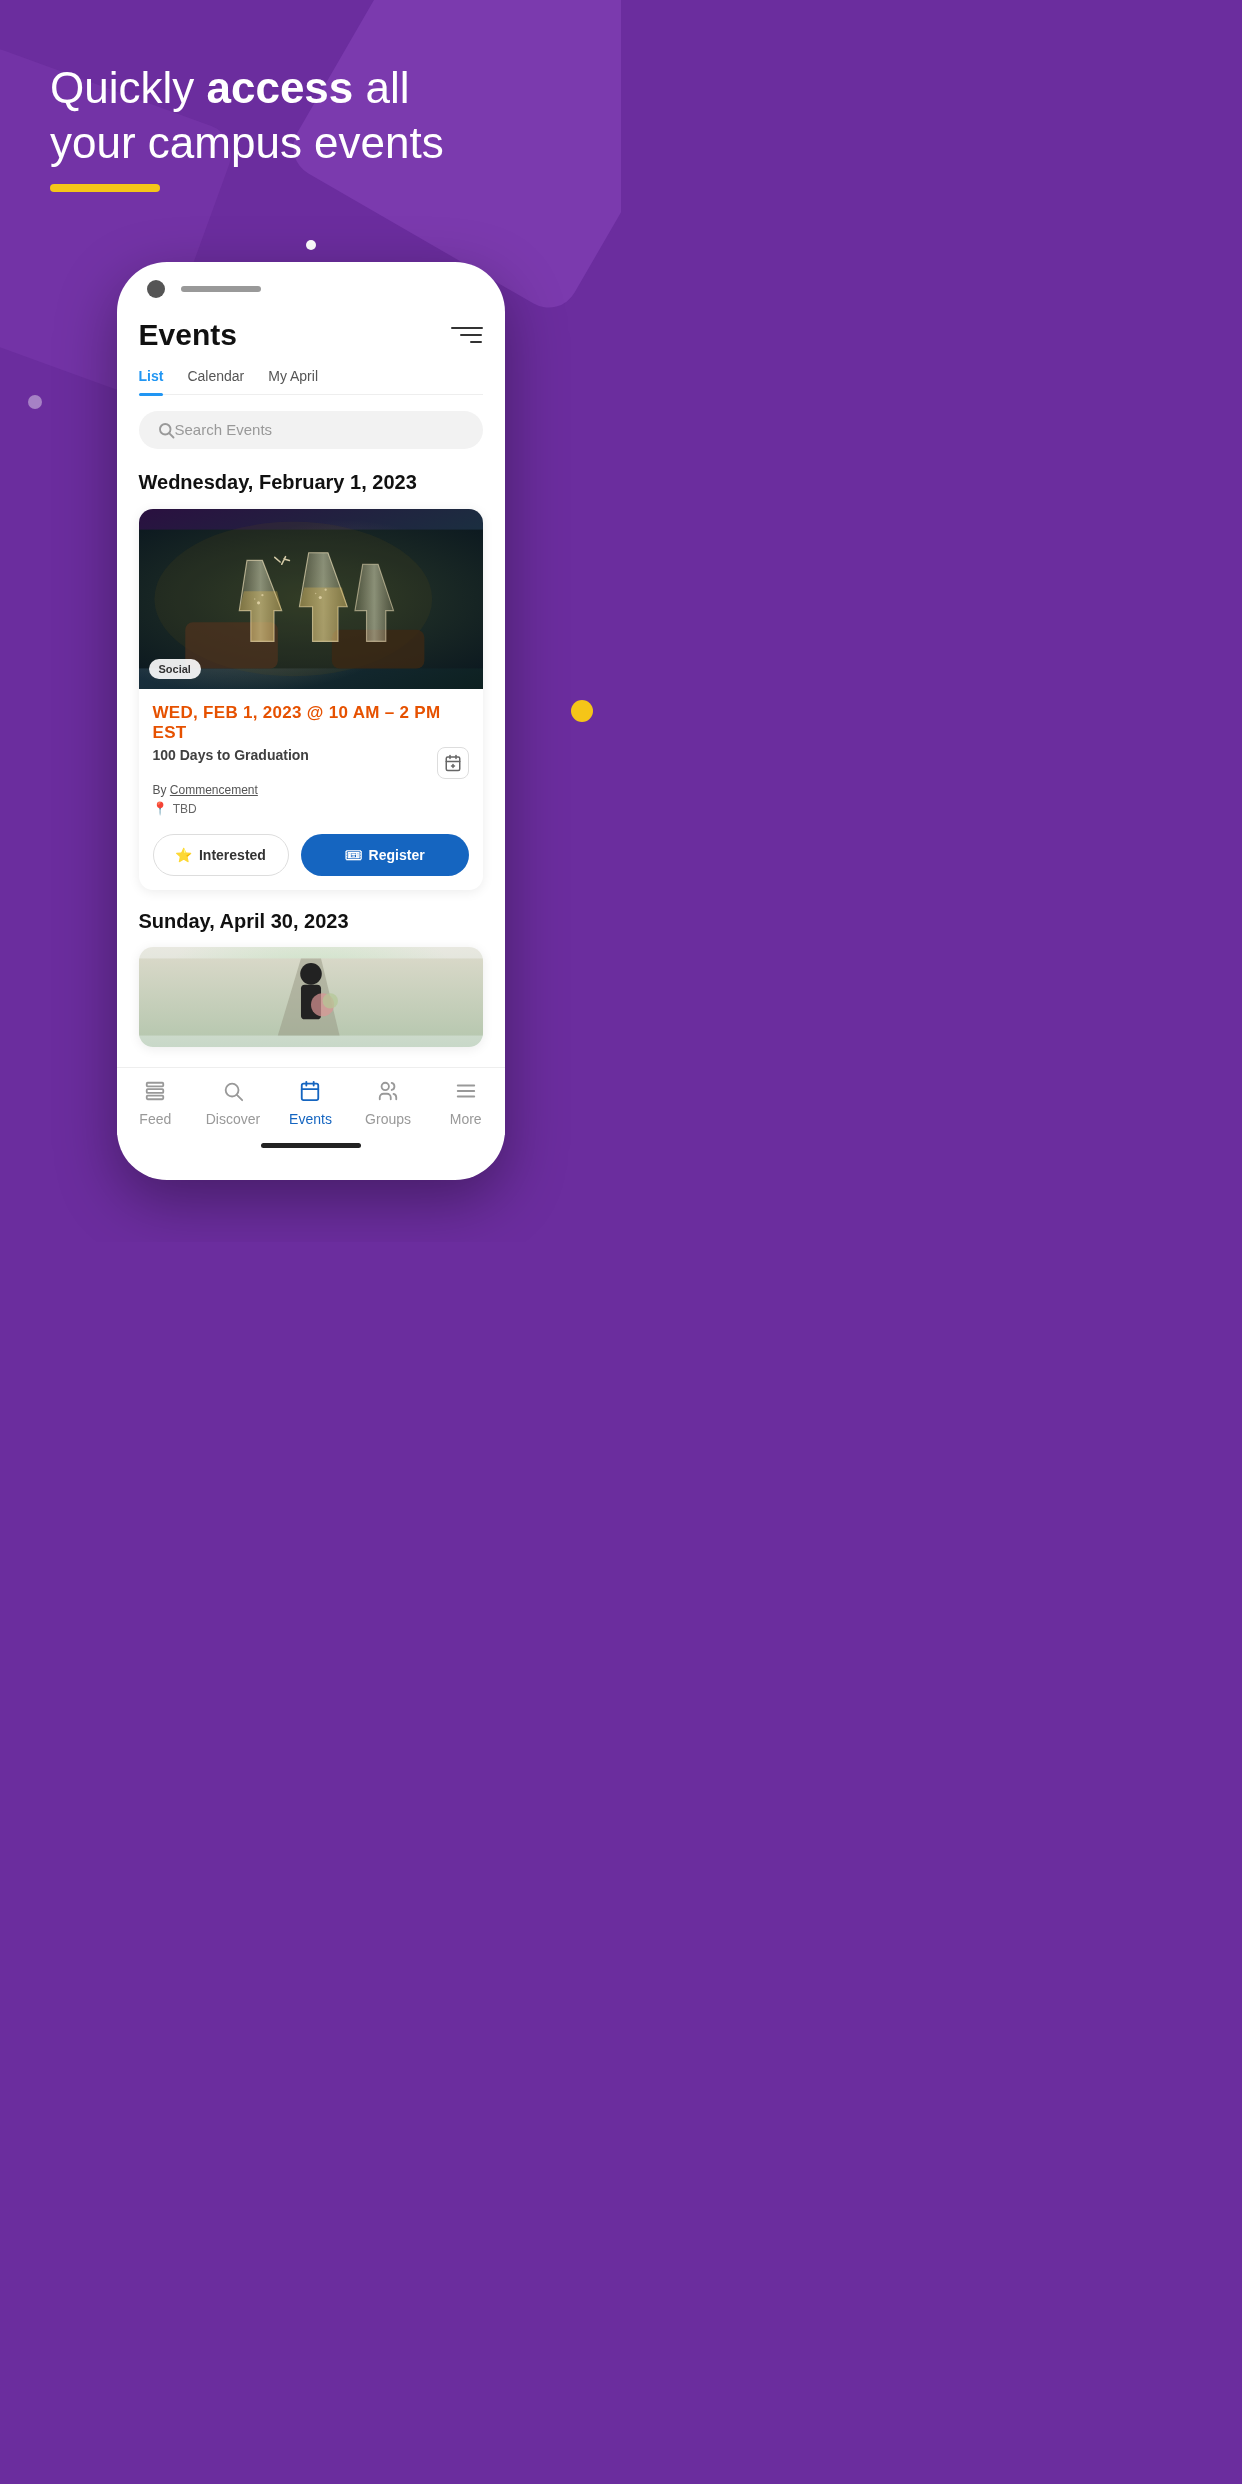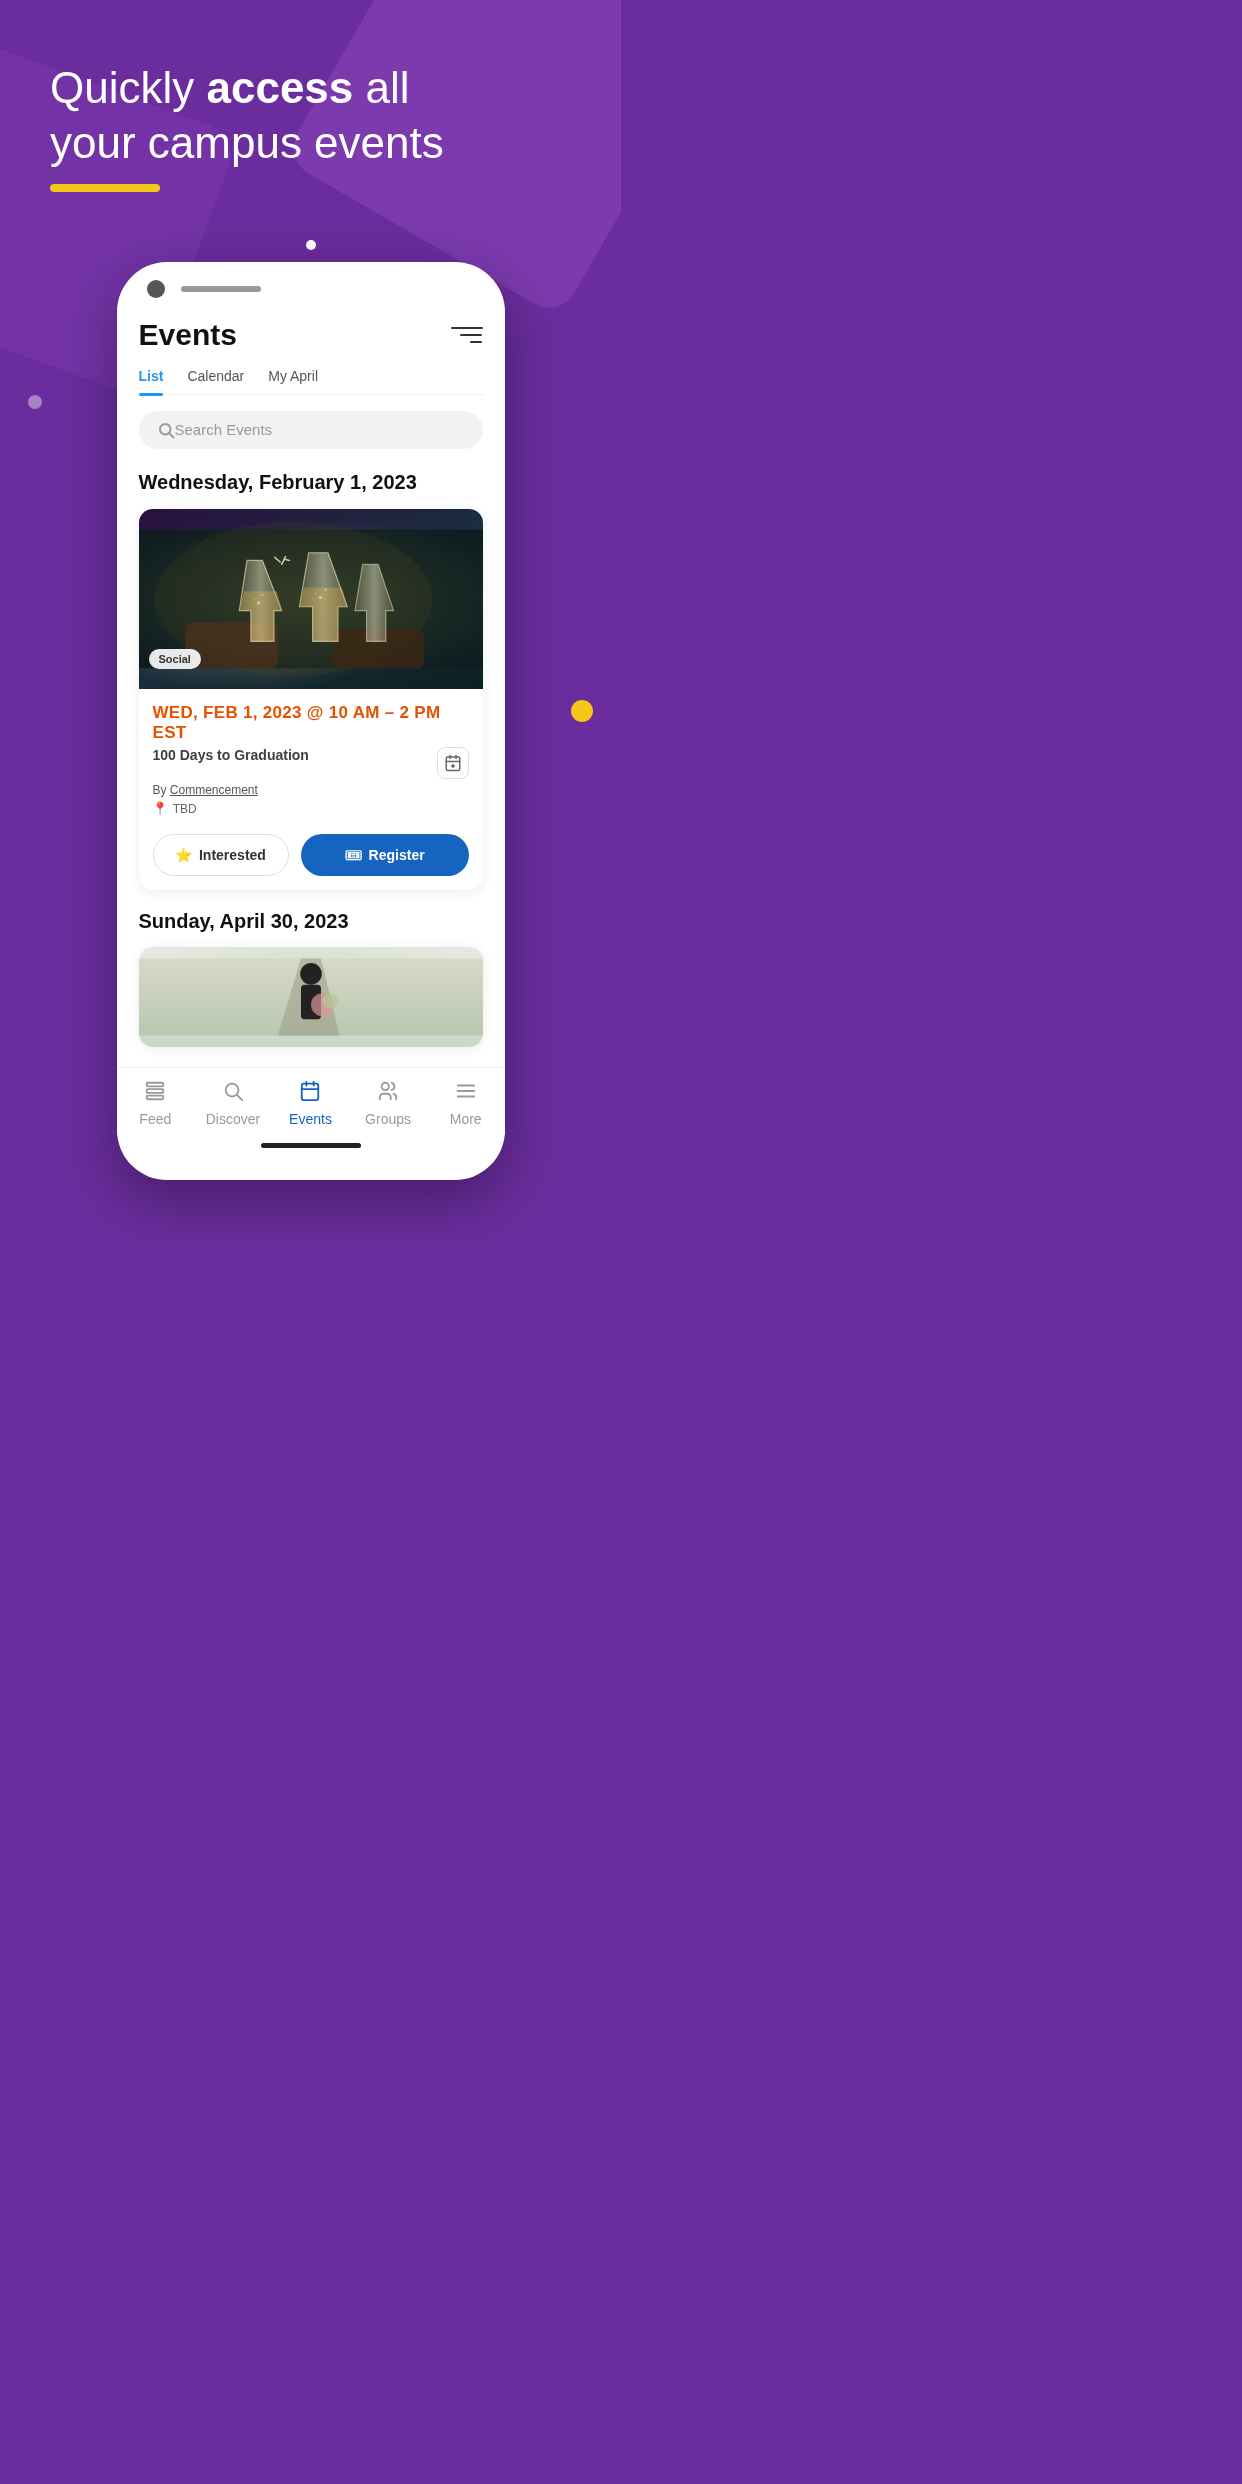--- a/index.html
+++ b/index.html
@@ -261,21 +261,21 @@
         linear-gradient(160deg, #2a1040 0%, #1a3040 50%, #0d2020 100%);
       display: flex;
       align-items: center;
       justify-content: center;
       font-size: 50px;
       position: relative;
     }
 
     .social-badge {
       position: absolute;
-      bottom: 20px;
+      bottom: 10px;
       left: 10px;
       background: rgba(255,255,255,0.9);
       color: #333;
       font-size: 11px;
       font-weight: 600;
       padding: 4px 10px;
       border-radius: 20px;
     }
 
     .event-details {

